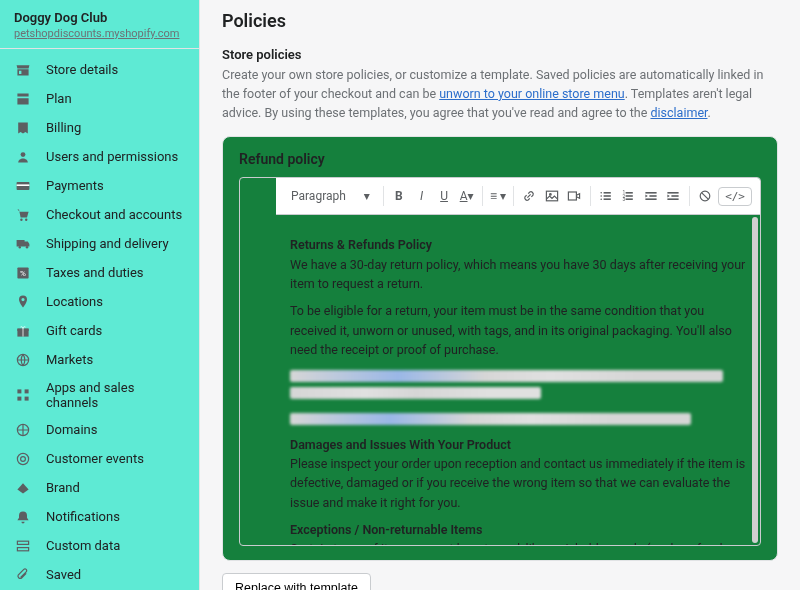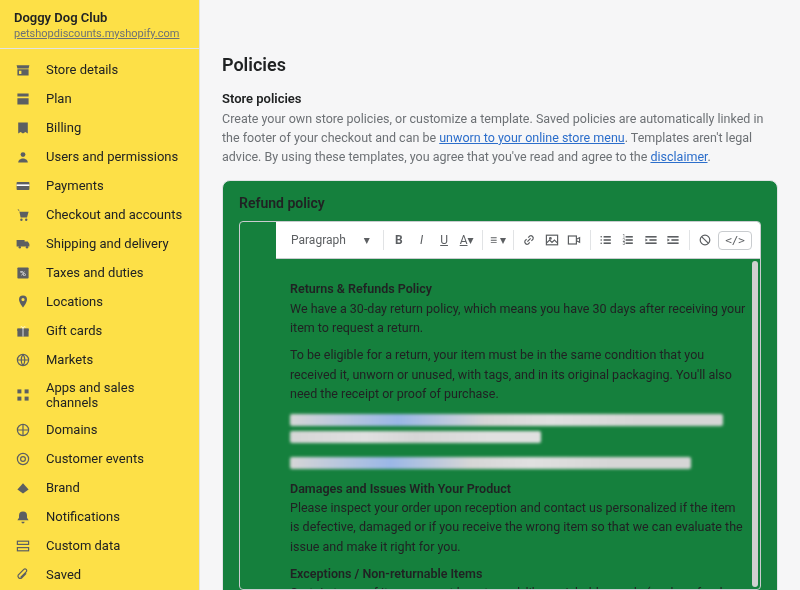--- a/index.html
+++ b/index.html
@@ -1,27 +1,27 @@
 <!DOCTYPE html>
 <html><head>
 <meta charset="utf-8">
 <style>
   * { box-sizing: border-box; margin: 0; padding: 0; }
   body { font-family: -apple-system, BlinkMacSystemFont, "Segoe UI", Roboto, sans-serif; font-size: 13px; color: #202223; background: #f6f6f7; width: 800px; height: 590px; overflow: hidden; }
   .app { display: flex; height: 590px; }
-  .sidebar { width: 200px; background: #fde047; border-right: 1px solid #e1e3e5; display: flex; flex-direction: column; overflow-y: auto; }
+  .sidebar { width: 200px; background: #5eead4; border-right: 1px solid #e1e3e5; display: flex; flex-direction: column; overflow-y: auto; }
   .side-header { padding: 10px 14px 8px; border-bottom: 1px solid #e1e3e5; }
   .side-title { font-weight: 600; font-size: 13px; color: #202223; }
   .side-sub { font-size: 11px; color: #6d7175; text-decoration: underline; }
   .nav { padding: 6px 0; flex: 1; }
   .nav-item { display: flex; align-items: center; gap: 14px; padding: 5.5px 14px; font-size: 13px; color: #202223; cursor: pointer; position: relative; }
   .icon { width: 18px; height: 18px; display: inline-flex; align-items: center; justify-content: center; color: #5c5f62; flex-shrink: 0; }
   svg { width: 16px; height: 16px; }
   .main { flex: 1; overflow-y: auto; padding: 0 0 20px; }
-  .page-title { font-size: 18px; font-weight: 600; padding: 10px 22px 16px; margin-top: 44px; }
+  .page-title { font-size: 18px; font-weight: 600; padding: 10px 22px 16px; }
   .section { padding: 0 22px 14px; }
   .section-title { font-size: 13px; font-weight: 600; margin-bottom: 4px; }
   .section-desc { font-size: 12.5px; color: #6d7175; line-height: 1.5; }
   .section-desc a { color: #2c6ecb; text-decoration: underline; }
   .card { background: #15803d; border: 1px solid #e1e3e5; border-radius: 8px; margin: 0 22px 12px; overflow: hidden; }
   .card-header { padding: 14px 16px 10px; font-size: 14px; font-weight: 600; }
   .card-body { padding: 0 16px 14px; }
   .editor { border: 1px solid #c9cccf; border-radius: 4px; overflow: hidden; position: relative; padding-left: 36px; }
   .toolbar { display: flex; align-items: center; gap: 4px; padding: 6px 8px; border-bottom: 1px solid #c9cccf; background: #fff; font-size: 12px; }
   .tb-select { display: flex; align-items: center; gap: 18px; padding: 3px 6px; border: 1px solid transparent; border-radius: 3px; cursor: pointer; color:#5c5f62;}
@@ -315,21 +315,21 @@
             <div class="scroll-ind"></div>
             <strong>Returns &amp; Refunds Policy</strong>
             <p>We have a 30-day return policy, which means you have 30 days after receiving your item to request a return.</p>
             <p>To be eligible for a return, your item must be in the same condition that you received it, unworn or unused, with tags, and in its original packaging. You'll also need the receipt or proof of purchase.</p>
             <div class="blurzone">
               <div class="blurline fake-link" style="width:95%"></div>
               <div class="blurline" style="width:55%"></div>
               <div class="blurline fake-link" style="width:88%;margin-top:14px"></div>
             </div>
             <strong>Damages and Issues With Your Product</strong>
-            <p>Please inspect your order upon reception and contact us personalized if the item is defective, damaged or if you receive the wrong item so that we can evaluate the issue and make it right for you.</p>
+            <p>Please inspect your order upon reception and contact us immediately if the item is defective, damaged or if you receive the wrong item so that we can evaluate the issue and make it right for you.</p>
             <strong>Exceptions / Non-returnable Items</strong>
             <p>Certain types of items cannot be returned, like perishable goods (such as food, flowers, or plants), custom products (such as special orders or personalized items), and personal care goods (such as beauty products). We also do not accept returns for hazardous materials, flammable liquids, or gases. Please get in touch if you have questions or concerns about your specific item.</p>
 
           </div>
         </div>
       </div>
     </div>
 
     <button class="btn">Replace with template</button>
   </main>

